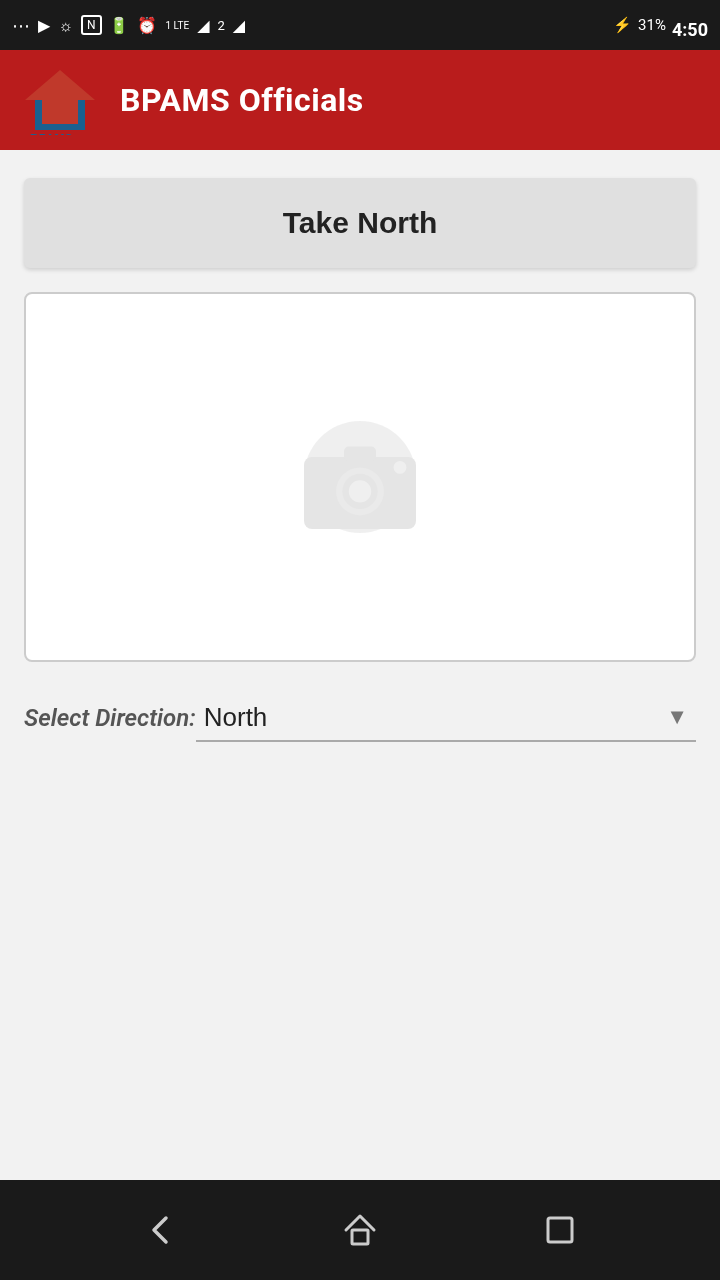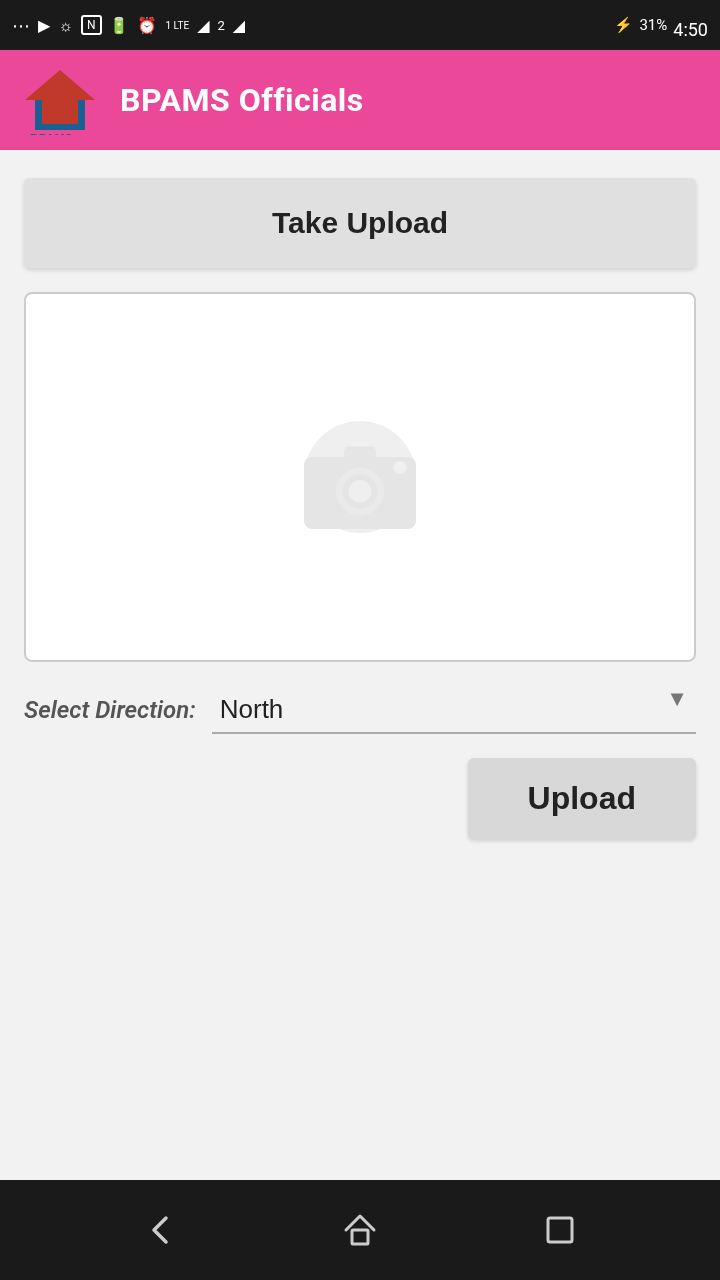--- a/index.html
+++ b/index.html
@@ -34,28 +34,28 @@
 
     .status-right {
       display: flex;
       align-items: center;
       gap: 6px;
       font-size: 15px;
     }
 
     .status-time {
       font-size: 18px;
-      font-weight: normal;
+      font-weight: bold;
       color: white;
       margin-top: 9px;
     }
 
     
     .app-bar {
-      background: #ec4899;
+      background: #b91c1c;
       height: 100px;
       display: flex;
       align-items: center;
       padding: 0 20px;
       gap: 20px;
     }
 
     .app-logo {
       width: 80px;
       height: 70px;
@@ -117,37 +117,38 @@
     .camera-icon-svg {
       width: 160px;
       height: 130px;
       opacity: 0.3;
     }
 
     
     .direction-row {
       display: flex;
       align-items: center;
-      gap: 16px;
-      margin-top: 0;
+      gap: 0;
+      margin-top: 8px;
     }
 
     .direction-label {
       font-size: 24px;
       font-style: italic;
       color: #555;
       font-weight: 600;
       white-space: nowrap;
     }
 
     .direction-select-wrapper {
       flex: 1;
       position: relative;
       border-bottom: 2px solid #aaa;
       display: flex;
+      align-items: center;
     }
 
     .direction-select {
       width: 100%;
       font-size: 26px;
       color: #222;
       background: transparent;
       border: none;
       outline: none;
       appearance: none;
@@ -243,21 +244,21 @@
       <rect x="22" y="35" width="36" height="24" fill="#c0392b"></rect>
 
       <text x="10" y="78" font-size="12" font-weight="bold" fill="#1a6090" font-family="Arial">BPAMS</text>
     </svg>
   </div>
   <span class="app-title">BPAMS Officials</span>
 </div>
 
 <div class="main-content">
 
-  <button class="take-photo-btn">Take Upload</button>
+  <button class="take-photo-btn">Take North</button>
 
   <div class="photo-preview">
     <div class="camera-icon-wrapper">
       <svg class="camera-icon-svg" viewBox="0 0 200 160">
 
         <circle cx="100" cy="80" r="70" fill="#ccc"></circle>
 
         <rect x="30" y="55" width="140" height="90" rx="10" ry="10" fill="#aaa"></rect>
         <rect x="80" y="42" width="40" height="18" rx="6" ry="6" fill="#aaa"></rect>
         <circle cx="100" cy="98" r="30" fill="#bbb"></circle>
@@ -274,23 +275,20 @@
       <select class="direction-select">
         <option value="North">North</option>
         <option value="South">South</option>
         <option value="East">East</option>
         <option value="West">West</option>
       </select>
       <span class="chevron-down-icon">▼</span>
     </div>
   </div>
 
-  <div class="upload-row">
-    <button class="upload-btn">Upload</button>
-  </div>
 
 </div>
 
 <div class="nav-bar">
   <button class="nav-btn">
     <svg class="nav-icon" viewBox="0 0 40 40">
       <polyline points="26,8 14,20 26,32" stroke="#ccc" stroke-width="3.5" fill="none" stroke-linejoin="round" stroke-linecap="round"></polyline>
     </svg>
   </button>
   <button class="nav-btn">

